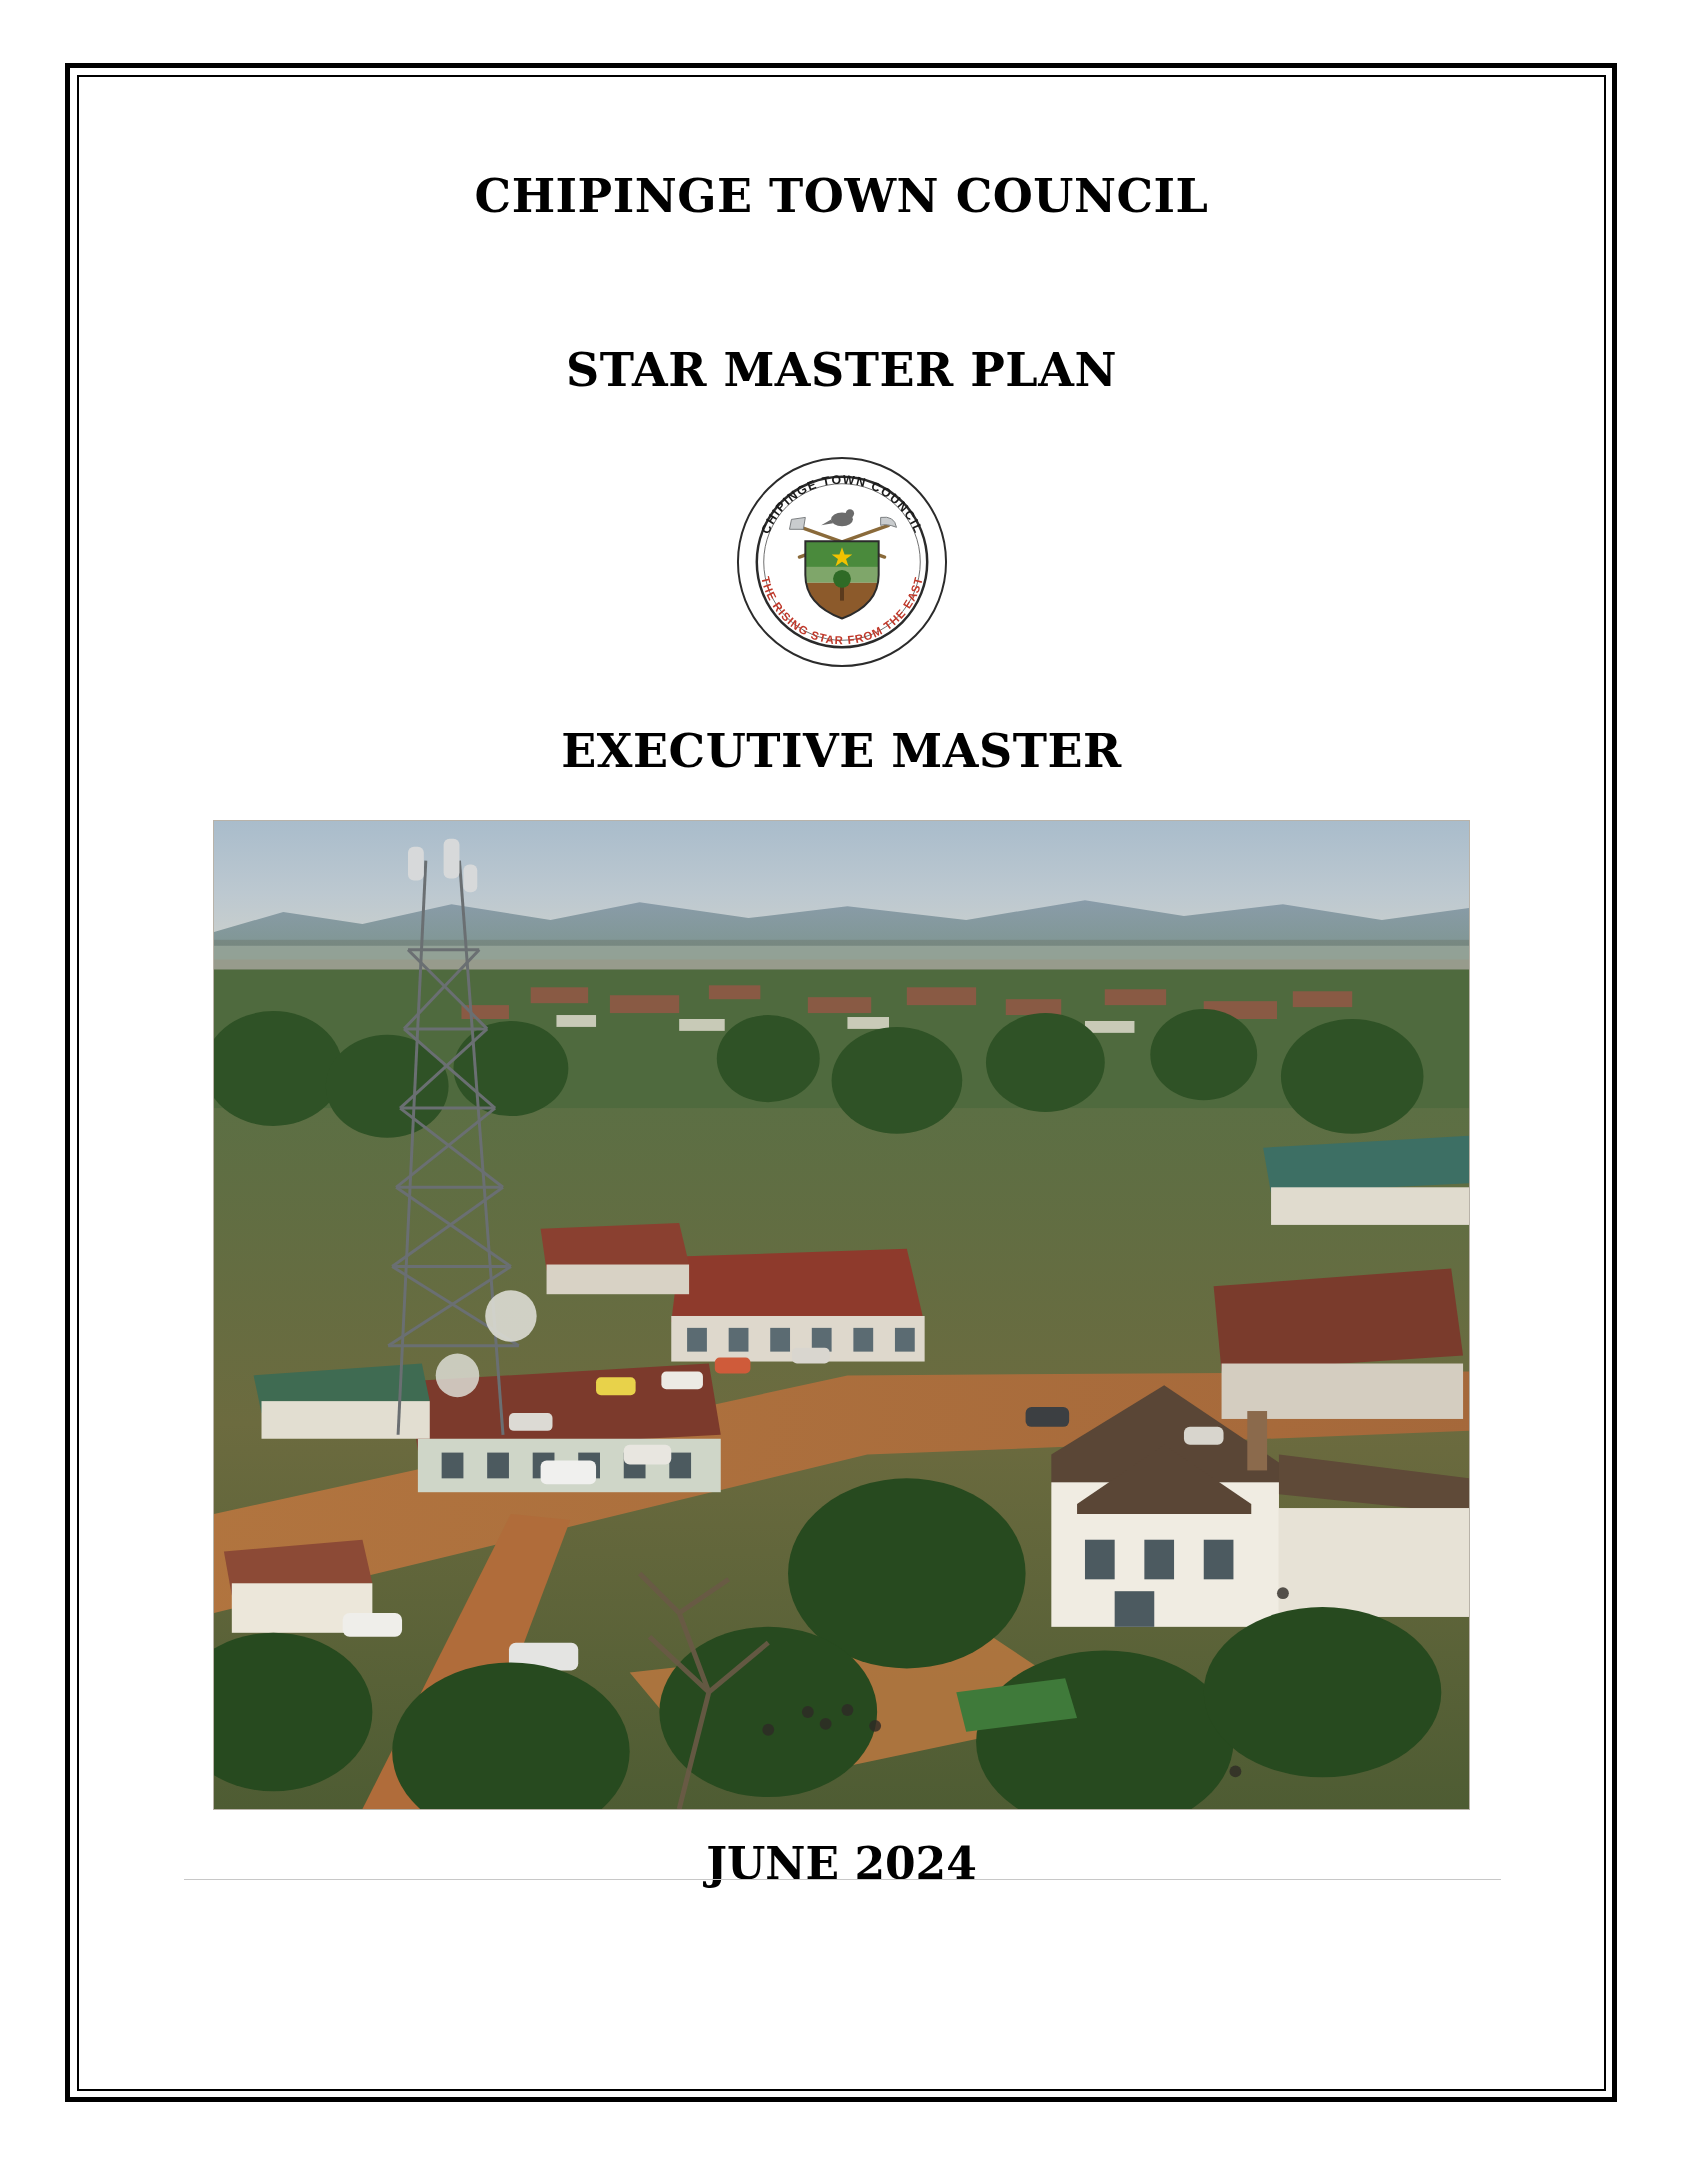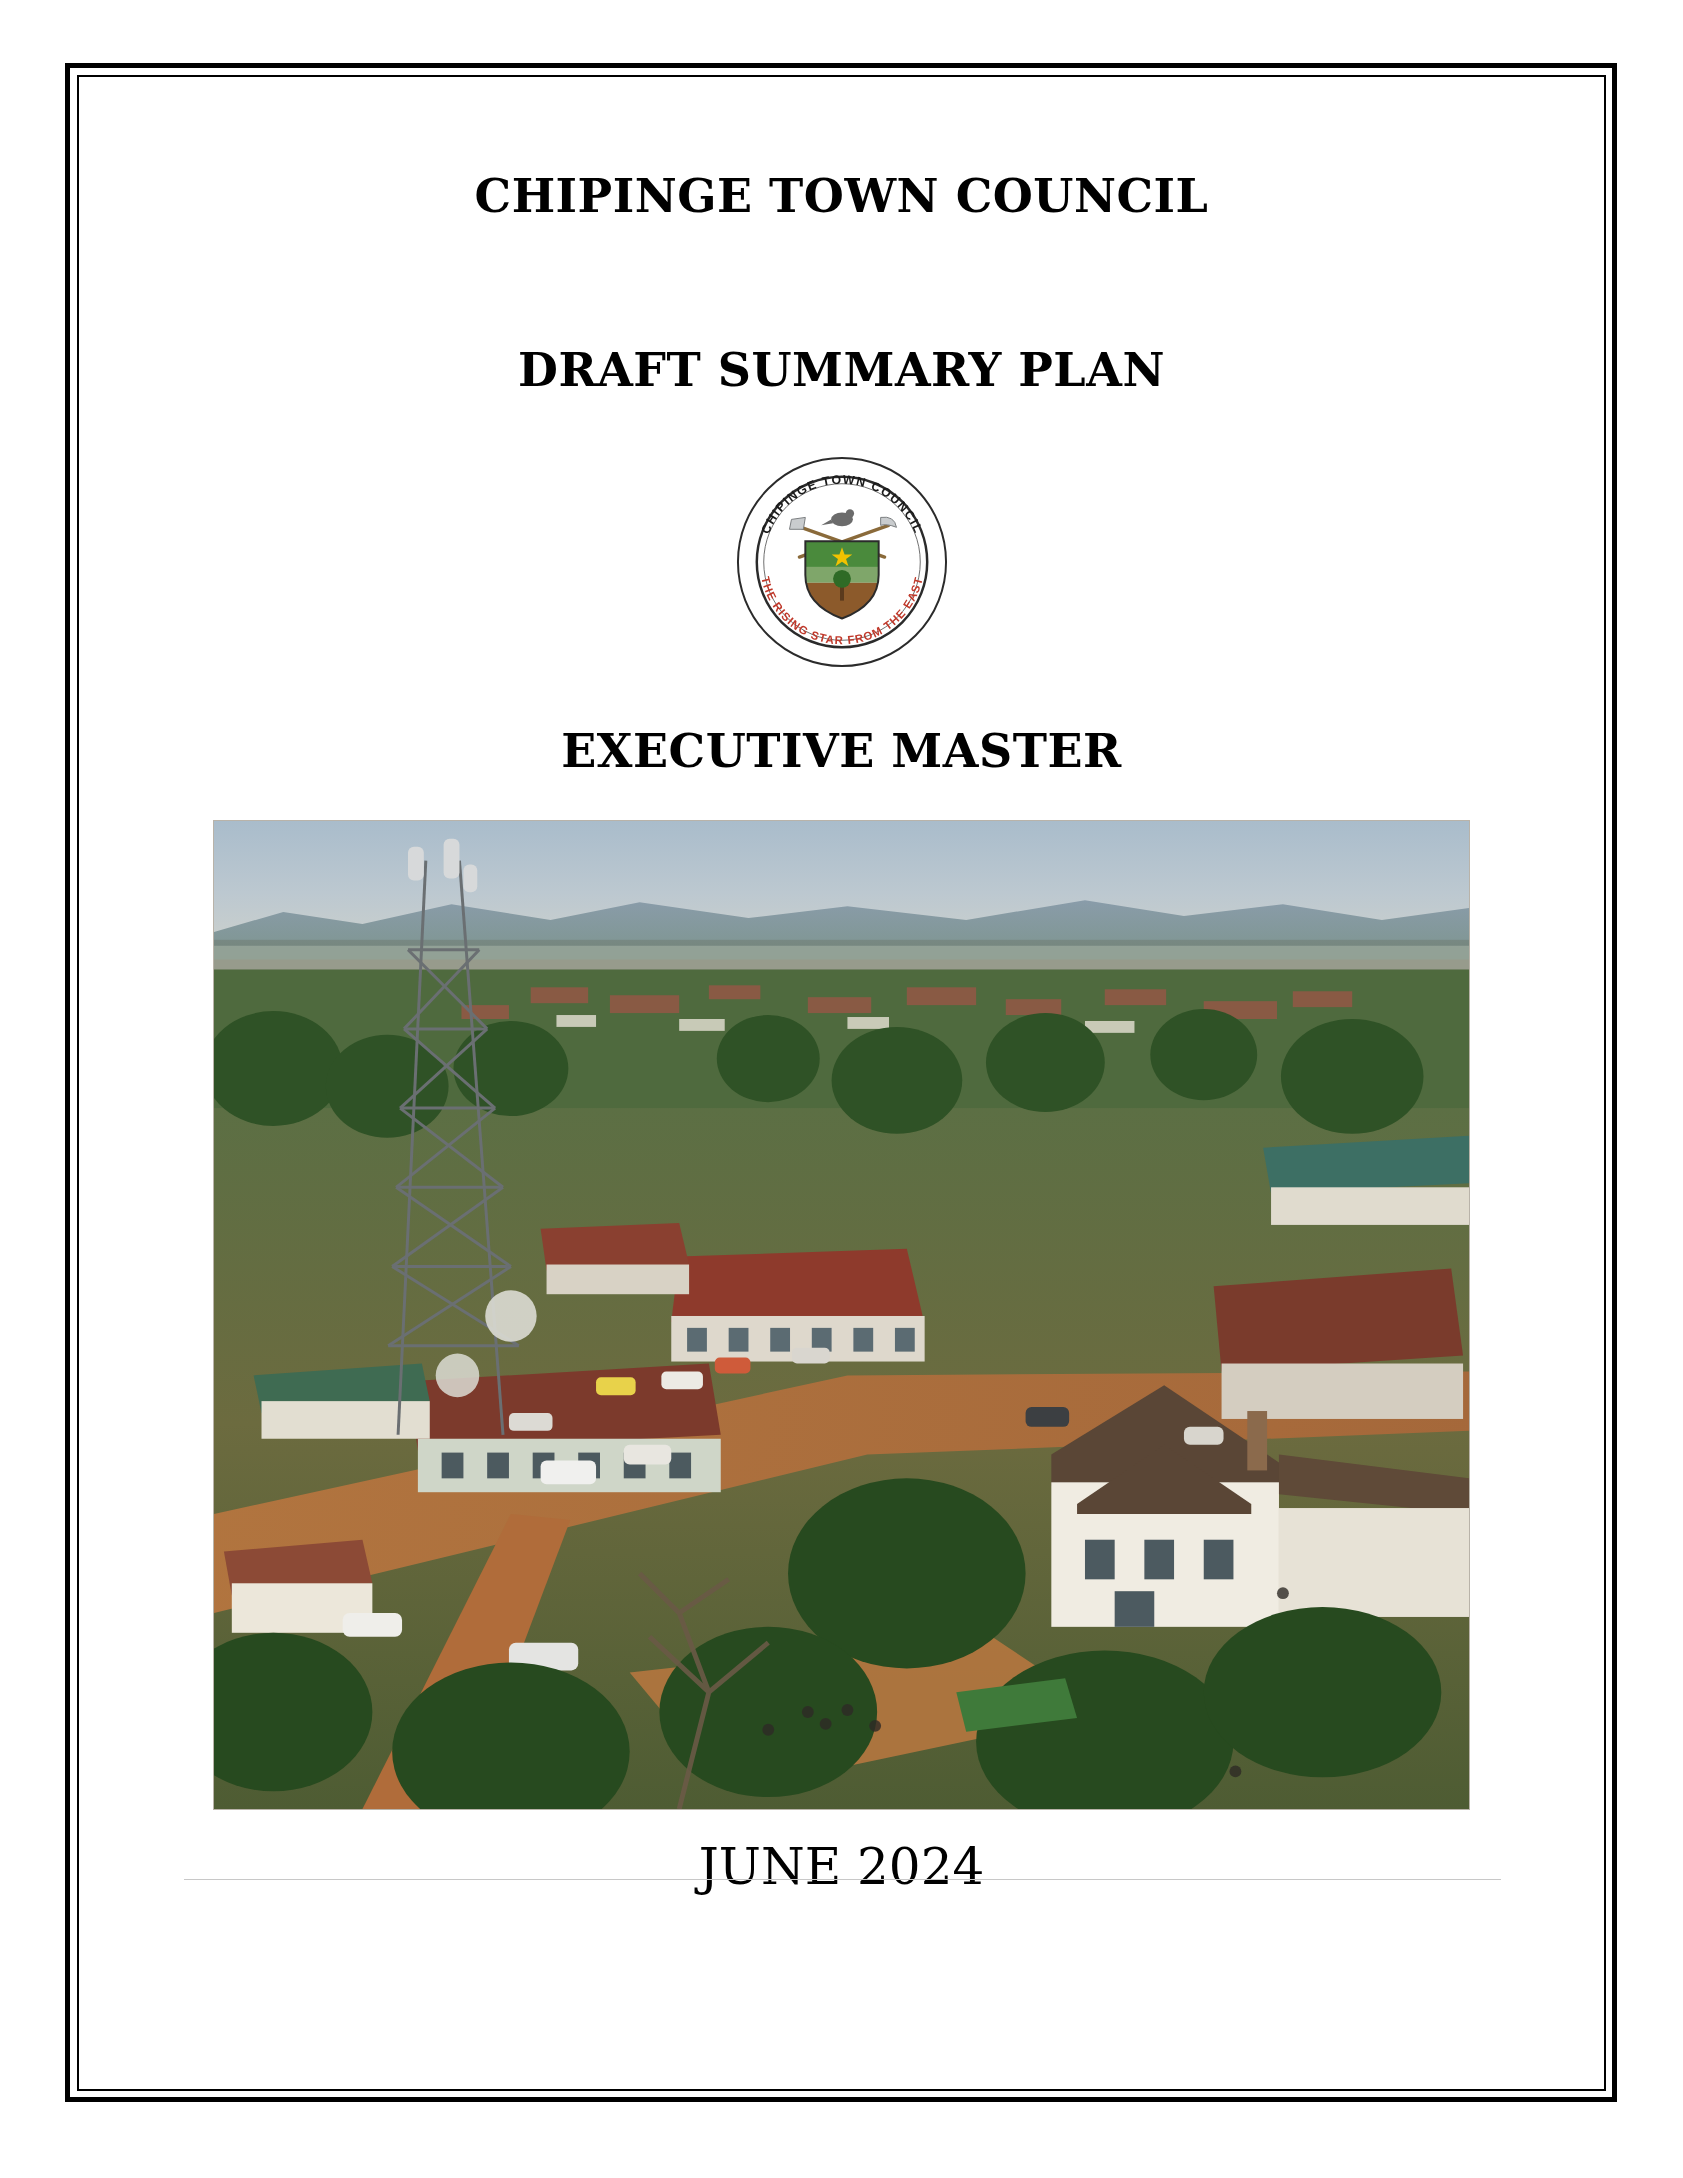--- a/index.html
+++ b/index.html
@@ -96,22 +96,22 @@
     height: 990px;
     overflow: hidden;
     border: 1px solid #b9b3a9;
     box-sizing: border-box;
     background: #8a6b4a;
   }
 
   .date-line {
     margin-top: 28px;
     font-family: "DejaVu Serif", serif;
-    font-weight: normal;
-    font-size: 50px;
+    font-weight: bold;
+    font-size: 44px;
     color: #000000;
   }
 
   
   .footer {
     position: absolute;
     left: 184px;
     top: 1879px;
     width: 1317px;
   }
@@ -137,21 +137,21 @@
 
 <div class="page">
 
   <div class="border-outer"></div>
   <div class="border-inner"></div>
 
   <div class="content">
 
     <div class="title-line title-main">CHIPINGE TOWN COUNCIL</div>
 
-    <div class="title-line title-sub">DRAFT SUMMARY PLAN</div>
+    <div class="title-line title-sub">STAR MASTER PLAN</div>
 
     <div class="logo-wrap">
       <div class="logo">
         <svg width="216" height="216" viewBox="0 0 218 218" aria-hidden="true">
           <defs>
             <path id="arcTop" d="M 30,109 A 79,79 0 0 1 188,109"></path>
             <path id="arcBottom" d="M 26,109 A 83,83 0 0 0 192,109"></path>
             <clipPath id="shieldClip">
               <path d="M 72,88 L 146,88 L 146,122 Q 146,152 109,166 Q 72,152 72,122 Z"></path>
             </clipPath>

